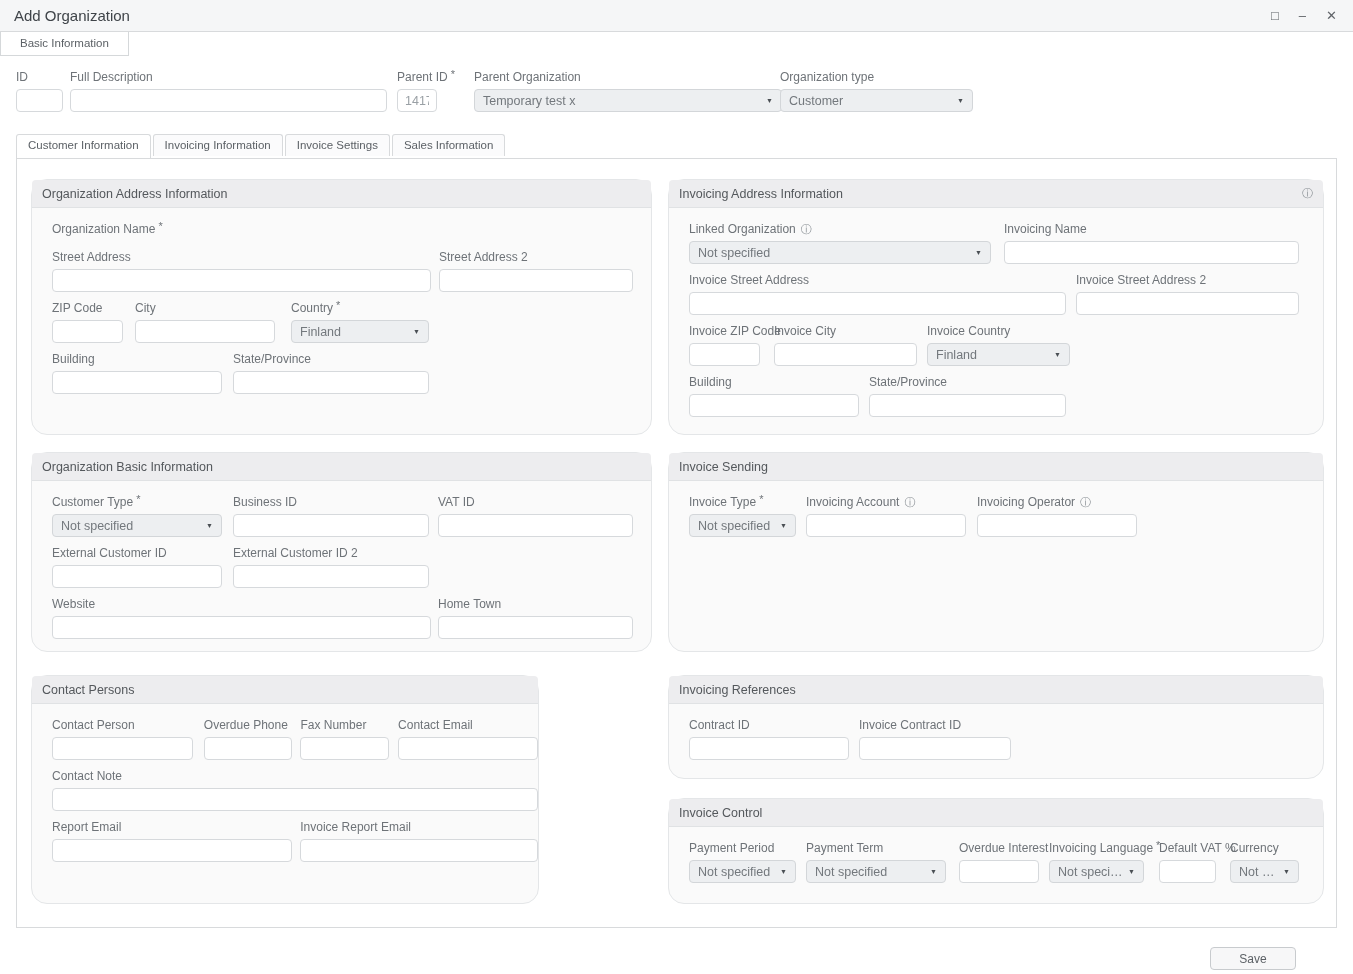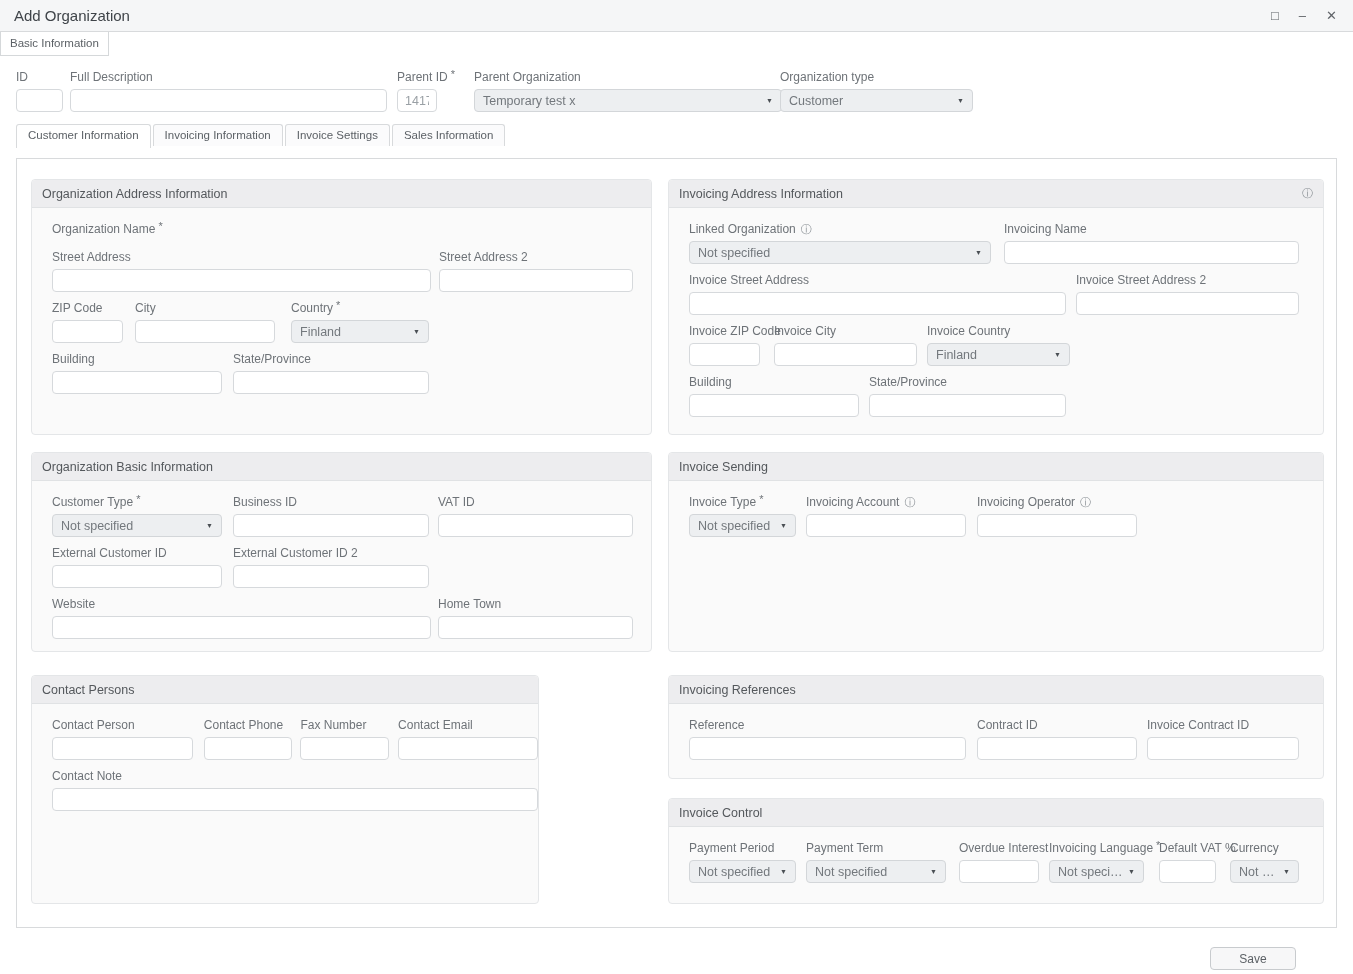--- a/index.html
+++ b/index.html
@@ -9,51 +9,51 @@
   
   .titlebar { position:absolute; left:0; top:0; width:1353px; height:32px;
               background:#f5f6f7; border-bottom:1px solid #d8dadc;
               display:flex; align-items:center; }
   .titlebar .title { margin-left:14px; font-size:15px; color:#3f4449; }
   .win-controls { margin-left:auto; margin-right:16px; display:flex; gap:20px; }
   .win-controls span { font-size:13px; color:#5f6368; cursor:default; line-height:1; }
 
   
   .maintab { position:absolute; left:0; top:32px; height:24px; background:#fff;
-             border:1px solid #d5d8da; border-top:none; padding:0 9px;
+             border:1px solid #d5d8da; border-top:none; padding:0 19px;
              font-size:11.5px; color:#5c6166; line-height:22px; }
 
   
   .top-form { position:absolute; left:0; top:56px; width:1353px; height:77px; }
   .fld { position:absolute; }
   .lbl { font-size:12px; color:#6e7378; white-space:nowrap; margin-bottom:4px; height:15px; }
   .req { font-size:11px; position:relative; top:-3px; margin-left:3px; color:#6e7378; }
   .inp { width:100%; height:23px; border:1px solid #d6d9dc; border-radius:4px;
          background:#fff; font-family:"Liberation Sans",sans-serif; font-size:12.5px;
          color:#4a4f54; padding:0 7px; outline:none; }
   .inp::placeholder { font-style:italic; color:#9ba1a6; font-size:12px; }
   .inp.disabled { color:#9aa0a5; }
   .dd { width:100%; height:23px; background:#edeff1; border:1px solid #d3d6d9;
         border-radius:4px; display:flex; align-items:center; padding:0 8px;
         font-size:12.5px; color:#73787d; cursor:default; }
   .dd .ddv { flex:1; white-space:nowrap; overflow:hidden; text-overflow:ellipsis; }
   .dd .arr { font-size:7px; color:#4a4f54; margin-left:4px; }
   .info { font-size:11px; color:#8a9095; margin-left:5px; }
 
   
-  .subtabs { position:absolute; left:16px; top:124px; display:flex; align-items:flex-end; z-index:3; }
+  .subtabs { position:absolute; left:16px; top:134px; display:flex; align-items:flex-end; z-index:3; }
   .subtab { height:22px; margin-bottom:1px; background:#fbfbfc; border:1px solid #d8dadc;
             border-bottom:none; border-radius:3px 3px 0 0; padding:0 11px;
             font-size:11.5px; color:#5c6166; line-height:21px; margin-right:2px; cursor:default; }
   .subtab.active { height:24px; margin-bottom:-1px; background:#fff; z-index:4; position:relative; }
   .panel { position:absolute; left:16px; top:158px; width:1321px; height:770px;
            background:#fff; border:1px solid #d8dadc; }
 
   
-  .section { position:absolute; background:#fafafa; border:1px solid #e4e6e8; border-radius:4px; }
+  .section { position:absolute; background:#fafafa; border:1px solid #e4e6e8; border-radius:16px; }
   .sec-head { height:28px; background:#ededef; border-bottom:1px solid #e0e2e4;
               border-radius:4px 4px 0 0; display:flex; align-items:center;
               padding:0 10px; font-size:12.5px; color:#54585c; }
   .sec-head .info { margin-left:auto; }
   .row { display:flex; margin-left:20px; margin-top:9px; }
   .row.first { margin-top:14px; }
   .rf { display:flex; flex-direction:column; }
 
   
   .save-btn { position:absolute; left:1210px; top:947px; width:86px; height:23px;
@@ -287,49 +287,55 @@
   <div class="section" style="left:14px;top:516px;width:508px;height:229px">
     <div class="sec-head">
       <span>Contact Persons</span>
     </div>
     <div class="row first">
       <div class="rf" style="width:170px;margin-right:11px">
         <div class="lbl">Contact Person</div>
         <input class="inp" style="">
       </div>
       <div class="rf" style="width:107px;margin-right:8px">
-        <div class="lbl">Contact Phone</div>
+        <div class="lbl">Overdue Phone</div>
         <input class="inp" style="">
       </div>
       <div class="rf" style="width:107px;margin-right:9px">
         <div class="lbl">Fax Number</div>
         <input class="inp" style="">
       </div>
       <div class="rf" style="width:169px">
         <div class="lbl">Contact Email</div>
         <input class="inp" style="">
       </div>
     </div>
     <div class="row">
       <div class="rf" style="width:581px">
         <div class="lbl">Contact Note</div>
         <input class="inp" style="">
       </div>
     </div>
+    <div class="row">
+      <div class="rf" style="width:288px;margin-right:8px">
+        <div class="lbl">Report Email</div>
+        <input class="inp" style="">
+      </div>
+      <div class="rf" style="width:285px">
+        <div class="lbl">Invoice Report Email</div>
+        <input class="inp" style="">
+      </div>
+    </div>
   </div>
 
   <div class="section" style="left:651px;top:516px;width:656px;height:104px">
     <div class="sec-head">
       <span>Invoicing References</span>
     </div>
     <div class="row first">
-      <div class="rf" style="width:277px;margin-right:11px">
-        <div class="lbl">Reference</div>
-        <input class="inp" style="">
-      </div>
       <div class="rf" style="width:160px;margin-right:10px">
         <div class="lbl">Contract ID</div>
         <input class="inp" style="">
       </div>
       <div class="rf" style="width:152px">
         <div class="lbl">Invoice Contract ID</div>
         <input class="inp" style="">
       </div>
     </div>
   </div>

